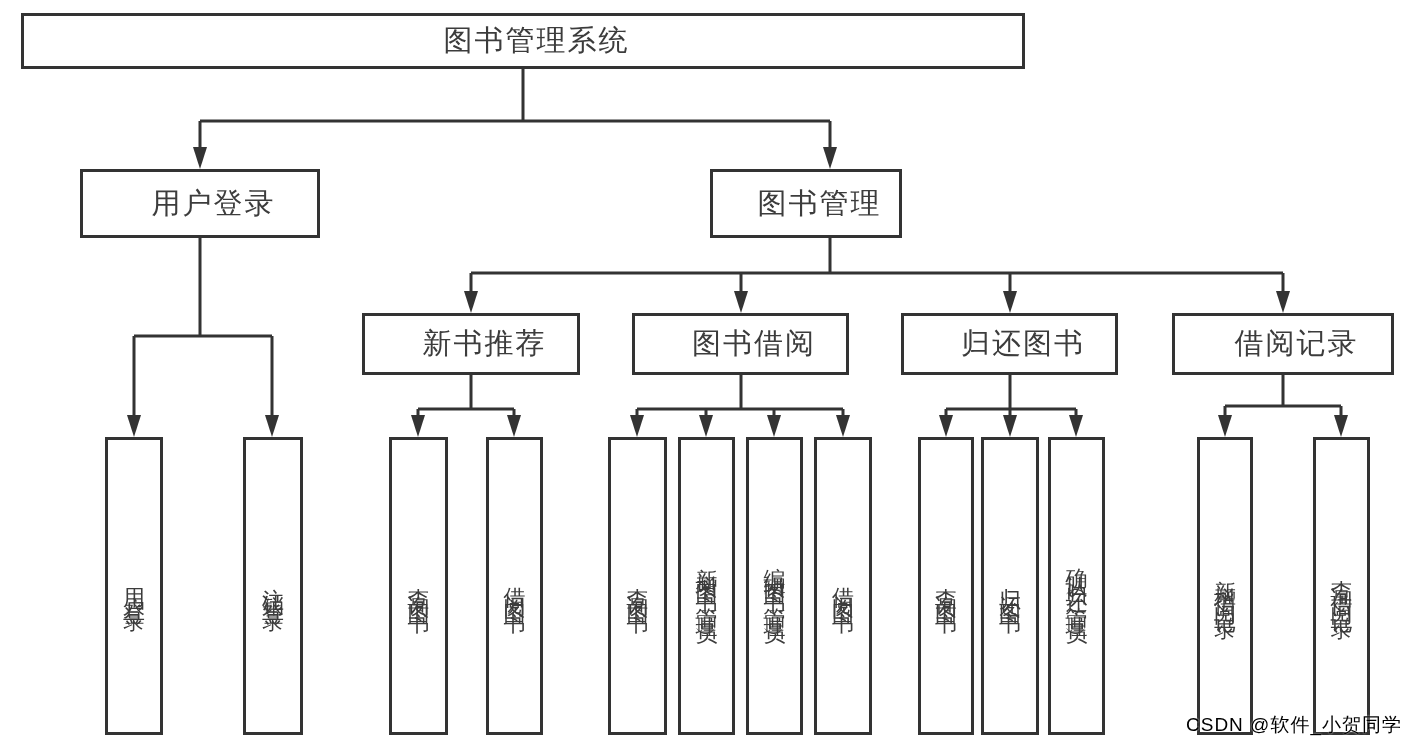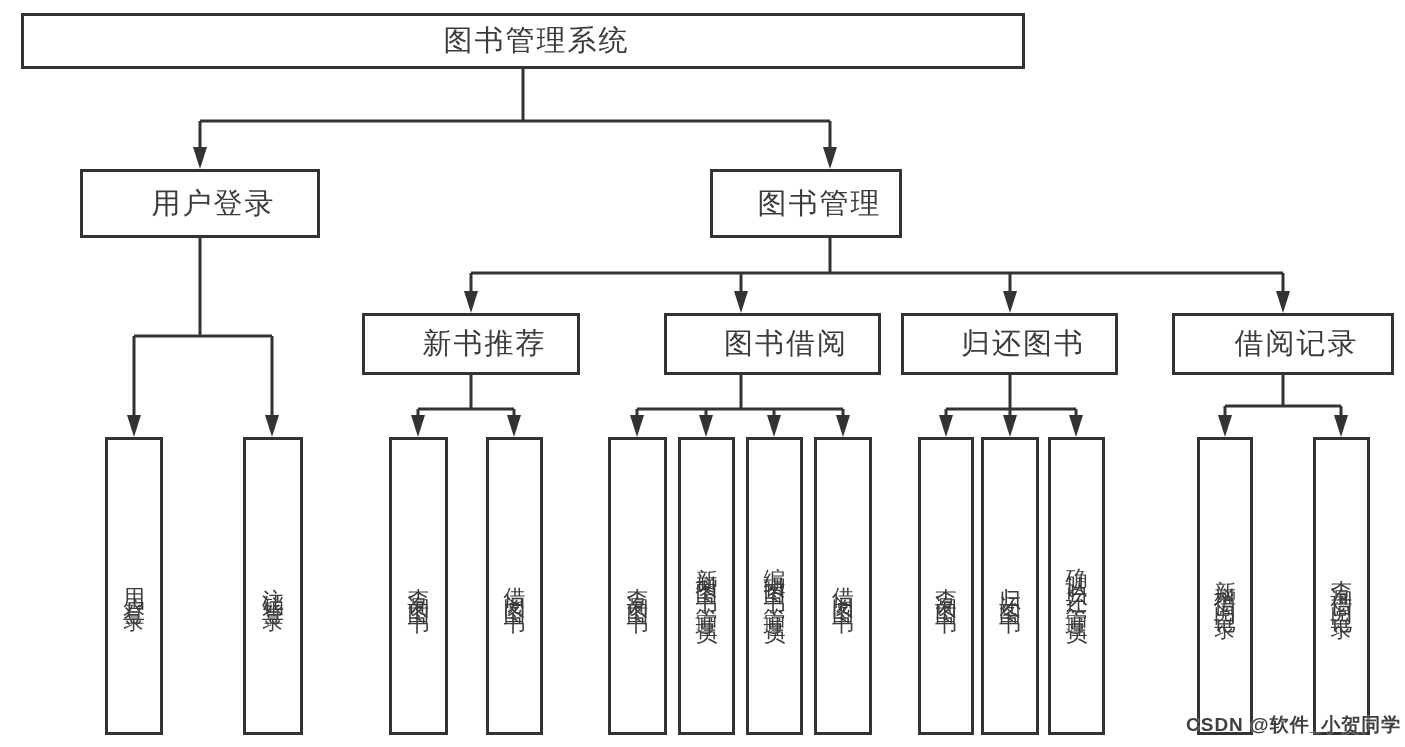--- a/index.html
+++ b/index.html
@@ -35,25 +35,24 @@
     text-orientation:mixed;
     font-size:22px;
     letter-spacing:8px;
     line-height:1;
   }
   .watermark{
     position:absolute;
     left:1186px;top:712px;
     font-size:19px;
     letter-spacing:1px;
-    color:#404040;
+    color:#000000;
     text-shadow:0 0 2px #ffffff;
     white-space:nowrap;
     z-index:10;
-    font-weight:bold;
   }
 </style>
 </head>
 <body>
 
 <div id="stage">
 
   <svg id="connectors" viewBox="0 0 1405 747">
     <g>
       <path d="M523,69 V121 M200,121 H830 M200,121 V152 M830,121 V152"></path>
@@ -104,21 +103,21 @@
   <div class="box h" style="left:80px;top:169px;width:240px;height:69px">
     <span>用户登录</span>
   </div>
   <div class="box h" style="left:710px;top:169px;width:192px;height:69px">
     <span>图书管理</span>
   </div>
 
   <div class="box h" style="left:362px;top:313px;width:218px;height:62px">
     <span>新书推荐</span>
   </div>
-  <div class="box h" style="left:664px;top:313px;width:217px;height:62px">
+  <div class="box h" style="left:632px;top:313px;width:217px;height:62px">
     <span>图书借阅</span>
   </div>
   <div class="box h" style="left:901px;top:313px;width:217px;height:62px">
     <span>归还图书</span>
   </div>
   <div class="box h" style="left:1172px;top:313px;width:222px;height:62px">
     <span>借阅记录</span>
   </div>
 
   <div class="box v" style="left:105px;top:437px;width:58px;height:298px">

